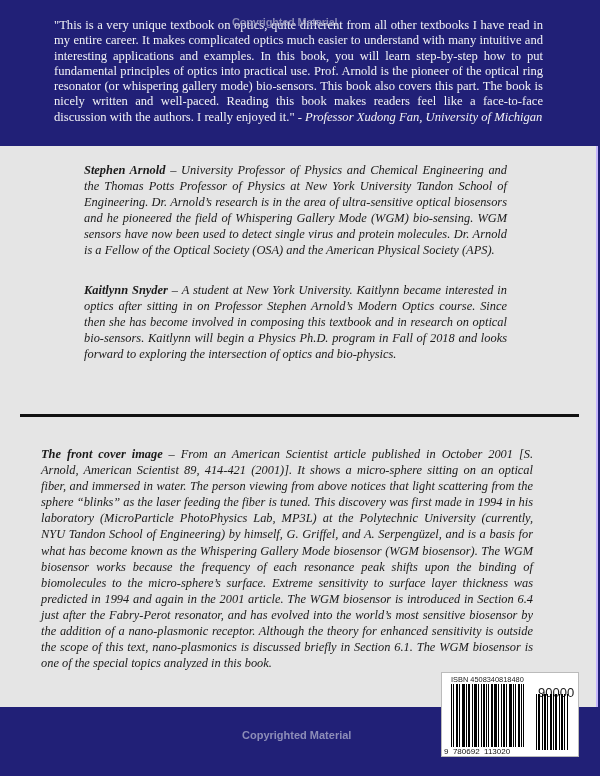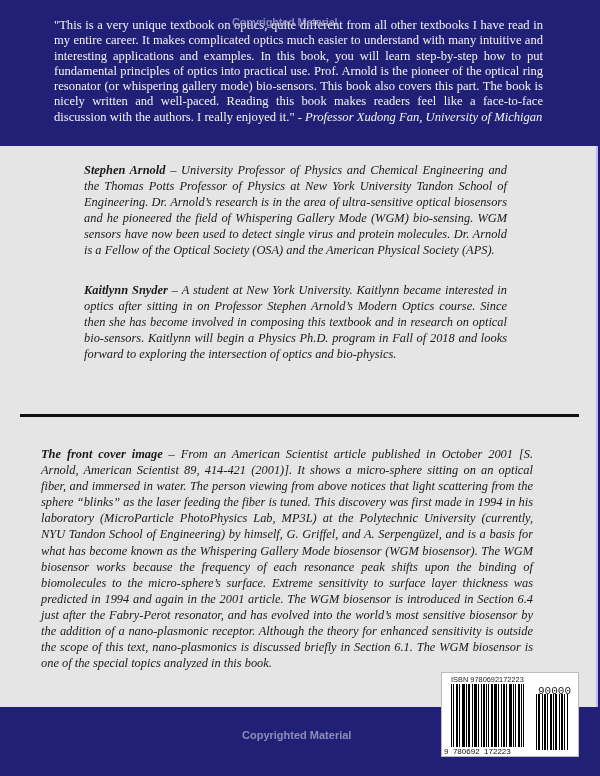--- a/index.html
+++ b/index.html
@@ -24,21 +24,21 @@
   .bio1 { top: 16px; }
   .bio2 { top: 136px; }
   .rule { position: absolute; left: 20px; top: 268px; width: 559px; height: 3px; background: #111; }
   .cover { position: absolute; left: 41px; top: 300px; width: 492px; color: #1a1a1a; font-size: 12.4px; line-height: 16.1px; text-align: justify; }
   .cover b { font-weight: bold; }
   .barcode-box {
     position: absolute; left: 441px; top: 672px; width: 138px; height: 85px; background: #fff;
     border: 1px solid #bbb; box-sizing: border-box;
   }
   .isbn-label { position: absolute; left: 9px; top: 2px; font-family: "Liberation Sans", sans-serif; font-size: 7.4px; color: #222; }
-  .price-label { position: absolute; left: 96px; top: 12px; font-family: Liberation Mono, monospace; font-size: 11px; color: #222; }
+  .price-label { position: absolute; left: 96px; top: 12px; font-family: Liberation Sans, sans-serif; font-size: 13px; color: #222; }
   .bars { position: absolute; left: 9px; top: 11px; width: 82px; height: 63px; display: flex; align-items: flex-start; }
   .bars2 { position: absolute; left: 94px; top: 21px; width: 38px; height: 56px; display: flex; align-items: flex-start; }
   .bar { background: #000; height: 100%; }
   .gap { height: 100%; }
   .bc-digits { position: absolute; left: 2px; top: 74px; font-family: "Liberation Sans", sans-serif; font-size: 8px; color: #111; background: #fff; white-space: pre; line-height: 9px; }
   .wm-bottom {
     position: absolute; left: 242px; top: 729px; font-family: "Liberation Sans", sans-serif;
     font-size: 11px; font-weight: bold; color: #8d8db8;
   }
 </style>
@@ -49,21 +49,21 @@
 <div class="wm-top">Copyrighted Material</div>
 
 <div class="panel">
   <div class="bio bio1"><b>Stephen Arnold</b><span> – University Professor of Physics and Chemical Engineering and the Thomas Potts Professor of Physics at New York University Tandon School of Engineering. Dr. Arnold’s research is in the area of ultra-sensitive optical biosensors and he pioneered the field of Whispering Gallery Mode (WGM) bio-sensing. WGM sensors have now been used to detect single virus and protein molecules. Dr. Arnold is a Fellow of the Optical Society (OSA) and the American Physical Society (APS).</span></div>
   <div class="bio bio2"><b>Kaitlynn Snyder</b><span> – A student at New York University. Kaitlynn became interested in optics after sitting in on Professor Stephen Arnold’s Modern Optics course. Since then she has become involved in composing this textbook and in research on optical bio-sensors. Kaitlynn will begin a Physics Ph.D. program in Fall of 2018 and looks forward to exploring the intersection of optics and bio-physics.</span></div>
   <div class="rule"></div>
   <div class="cover"><b>The front cover image</b><span> – From an American Scientist article published in October 2001 [S. Arnold, American Scientist 89, 414-421 (2001)]. It shows a micro-sphere sitting on an optical fiber, and immersed in water. The person viewing from above notices that light scattering from the sphere “blinks” as the laser feeding the fiber is tuned. This discovery was first made in 1994 in his laboratory (MicroParticle PhotoPhysics Lab, MP3L) at the Polytechnic University (currently, NYU Tandon School of Engineering) by himself, G. Griffel, and A. Serpengüzel, and is a basis for what has become known as the Whispering Gallery Mode biosensor (WGM biosensor). The WGM biosensor works because the frequency of each resonance peak shifts upon the binding of biomolecules to the micro-sphere’s surface. Extreme sensitivity to surface layer thickness was predicted in 1994 and again in the 2001 article. The WGM biosensor is introduced in Section 6.4 just after the Fabry-Perot resonator, and has evolved into the world’s most sensitive biosensor by the addition of a nano-plasmonic receptor. Although the theory for enhanced sensitivity is outside the scope of this text, nano-plasmonics is discussed briefly in Section 6.1. The WGM biosensor is one of the special topics analyzed in this book.</span></div>
 </div>
 
 <div class="barcode-box">
-  <div class="isbn-label">ISBN 9780692172223</div>
+  <div class="isbn-label">ISBN 4508340818480</div>
   <div class="bars">
     <div class="bar" style="width:1px"></div>
       <div class="gap" style="width:1px"></div>
       <div class="bar" style="width:1px"></div>
       <div class="gap" style="width:2px"></div>
     <div class="bar" style="width:2px"></div>
       <div class="gap" style="width:1px"></div>
       <div class="bar" style="width:1px"></div>
       <div class="gap" style="width:2px"></div>
     <div class="bar" style="width:3px"></div>
@@ -129,16 +129,16 @@
       <div class="bar" style="width:2px"></div>
       <div class="gap" style="width:2px"></div>
     <div class="bar" style="width:1px"></div>
       <div class="gap" style="width:1px"></div>
       <div class="bar" style="width:2px"></div>
       <div class="gap" style="width:1px"></div>
     <div class="bar" style="width:1px"></div>
       <div class="gap" style="width:2px"></div>
       <div class="bar" style="width:1px"></div>
   </div>
-  <div class="bc-digits">9  780692  172223</div>
+  <div class="bc-digits">9  780692  113020</div>
 </div>
 
 <div class="wm-bottom">Copyrighted Material</div>
 
 </body></html>

